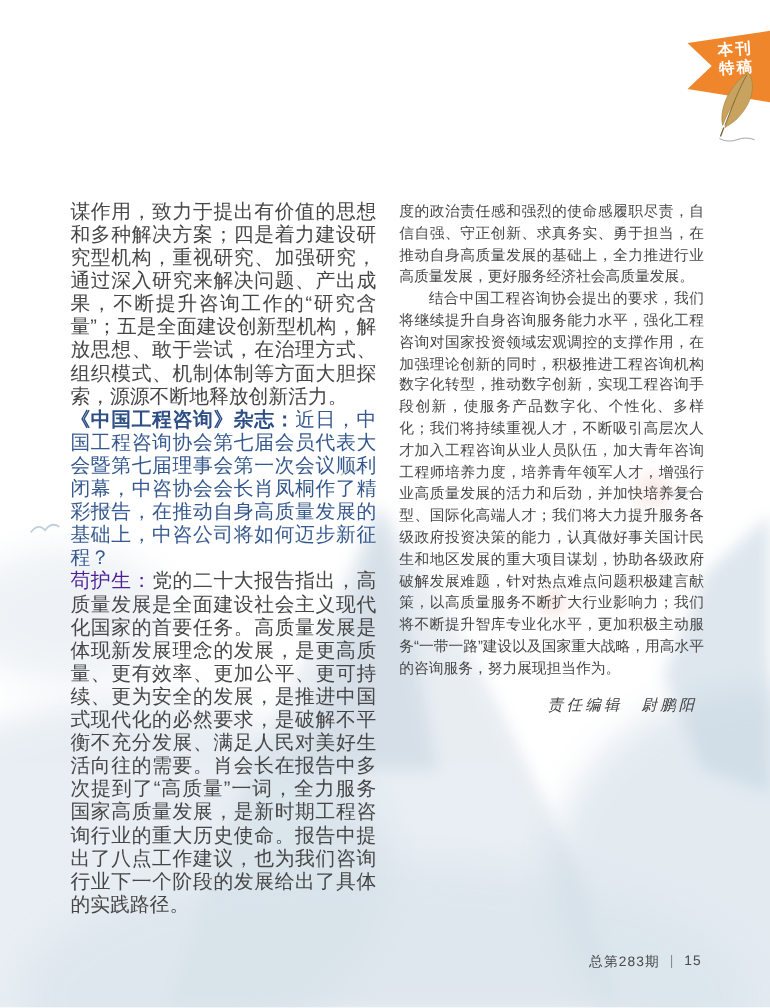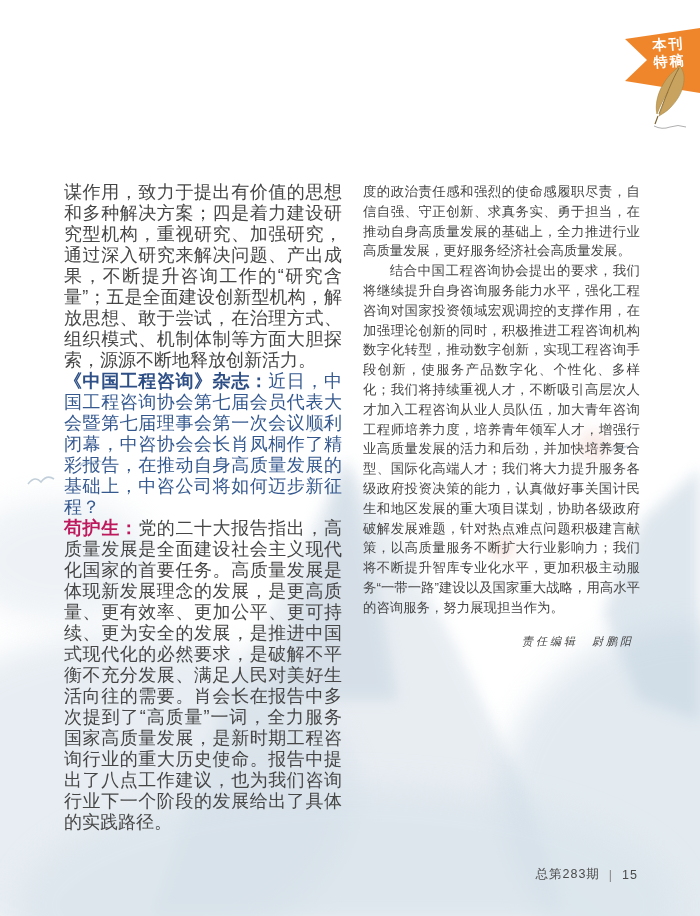--- a/index.html
+++ b/index.html
@@ -29,44 +29,44 @@
     position:absolute;left:64px;top:182px;width:576px;
     display:flex;gap:21px;
   }
   .col{width:278px;}
   .col-left{font-size:18px;line-height:21px;color:#464646;text-align:justify;}
   .col-right{width:277px;font-size:13.4px;line-height:19.8px;color:#464646;text-align:justify;}
   .col p{margin:0;}
   .q-para{margin:9px 0;color:#35598f;}
   .q-lead{font-weight:bold;color:#2d4f86;margin-top:13px;}
   .a-para{margin:11px 0 0 0;}
-  .a-lead{font-weight:bold;color:#be185d;}
+  .a-lead{font-weight:normal;color:#4c1d95;}
   .indent{text-indent:2em;}
 
   .endmark{
     display:inline-block;width:12px;height:12px;margin-left:4px;
     vertical-align:-1px;border-radius:2px;
     background:linear-gradient(180deg,
       #ef8200 0 18%, #ffffff 18% 32%,
       #ef8200 32% 52%, #ffffff 52% 66%,
       #ef8200 66% 100%);
     box-shadow:inset 0 0 0 1.5px #ef8200;
   }
 
   .editor-credit{
     margin-top:14px;text-align:right;padding-right:6px;
     font-family:"DejaVu Serif", serif;font-style:italic;
-    font-size:11px;color:#3f3f3f;letter-spacing:3px;
+    font-size:14px;color:#3f3f3f;letter-spacing:3px;
   }
 
   
   .footer{
     position:absolute;top:866px;right:62px;
     font-size:12.5px;color:#4a4a4a;letter-spacing:1px;
-    display:flex;align-items:center;gap:9px;
+    display:flex;align-items:flex-start;gap:9px;
   }
   .footer .sep{color:#8a8a8a;}
 </style>
 </head>
 <body>
 
 <div class="page">
 
   <svg class="watermark" width="700" height="916" viewBox="0 0 700 916">
     <defs>

